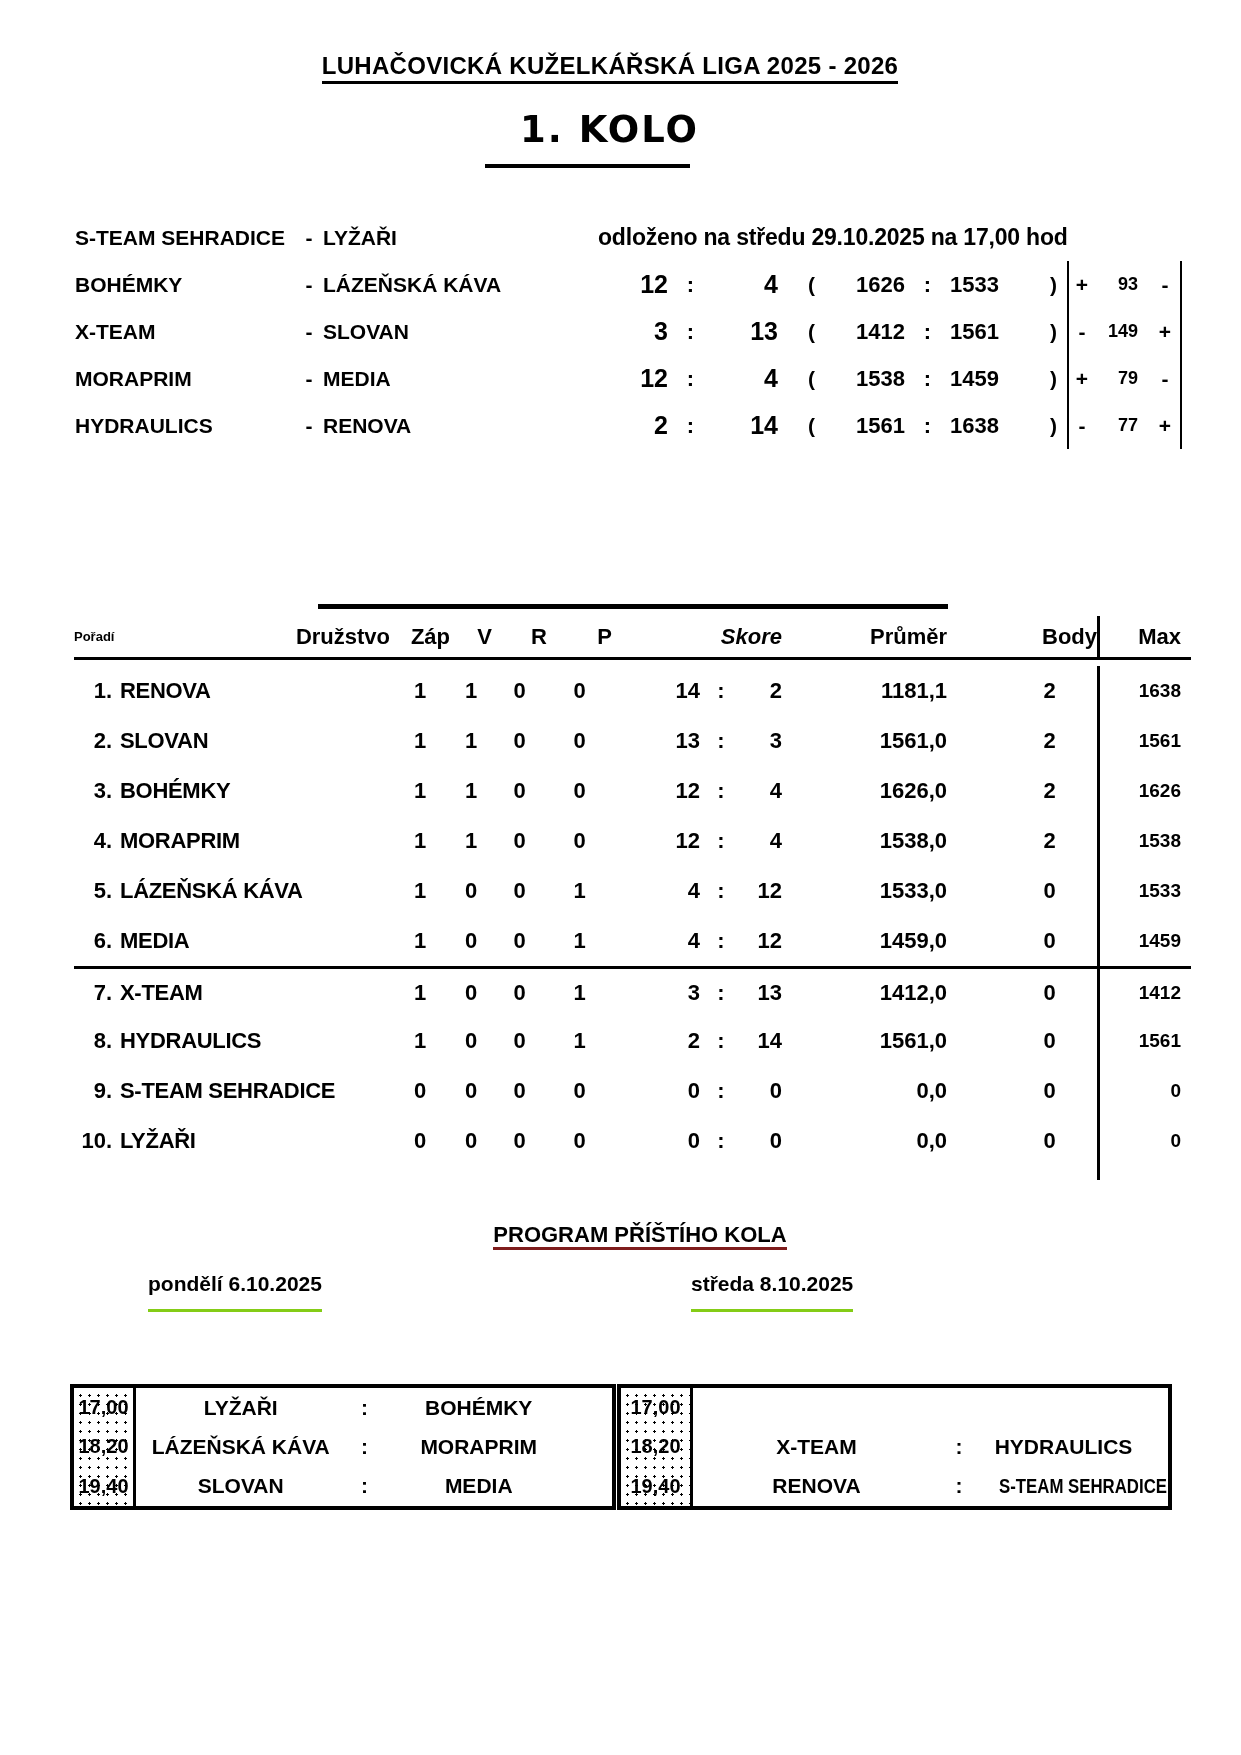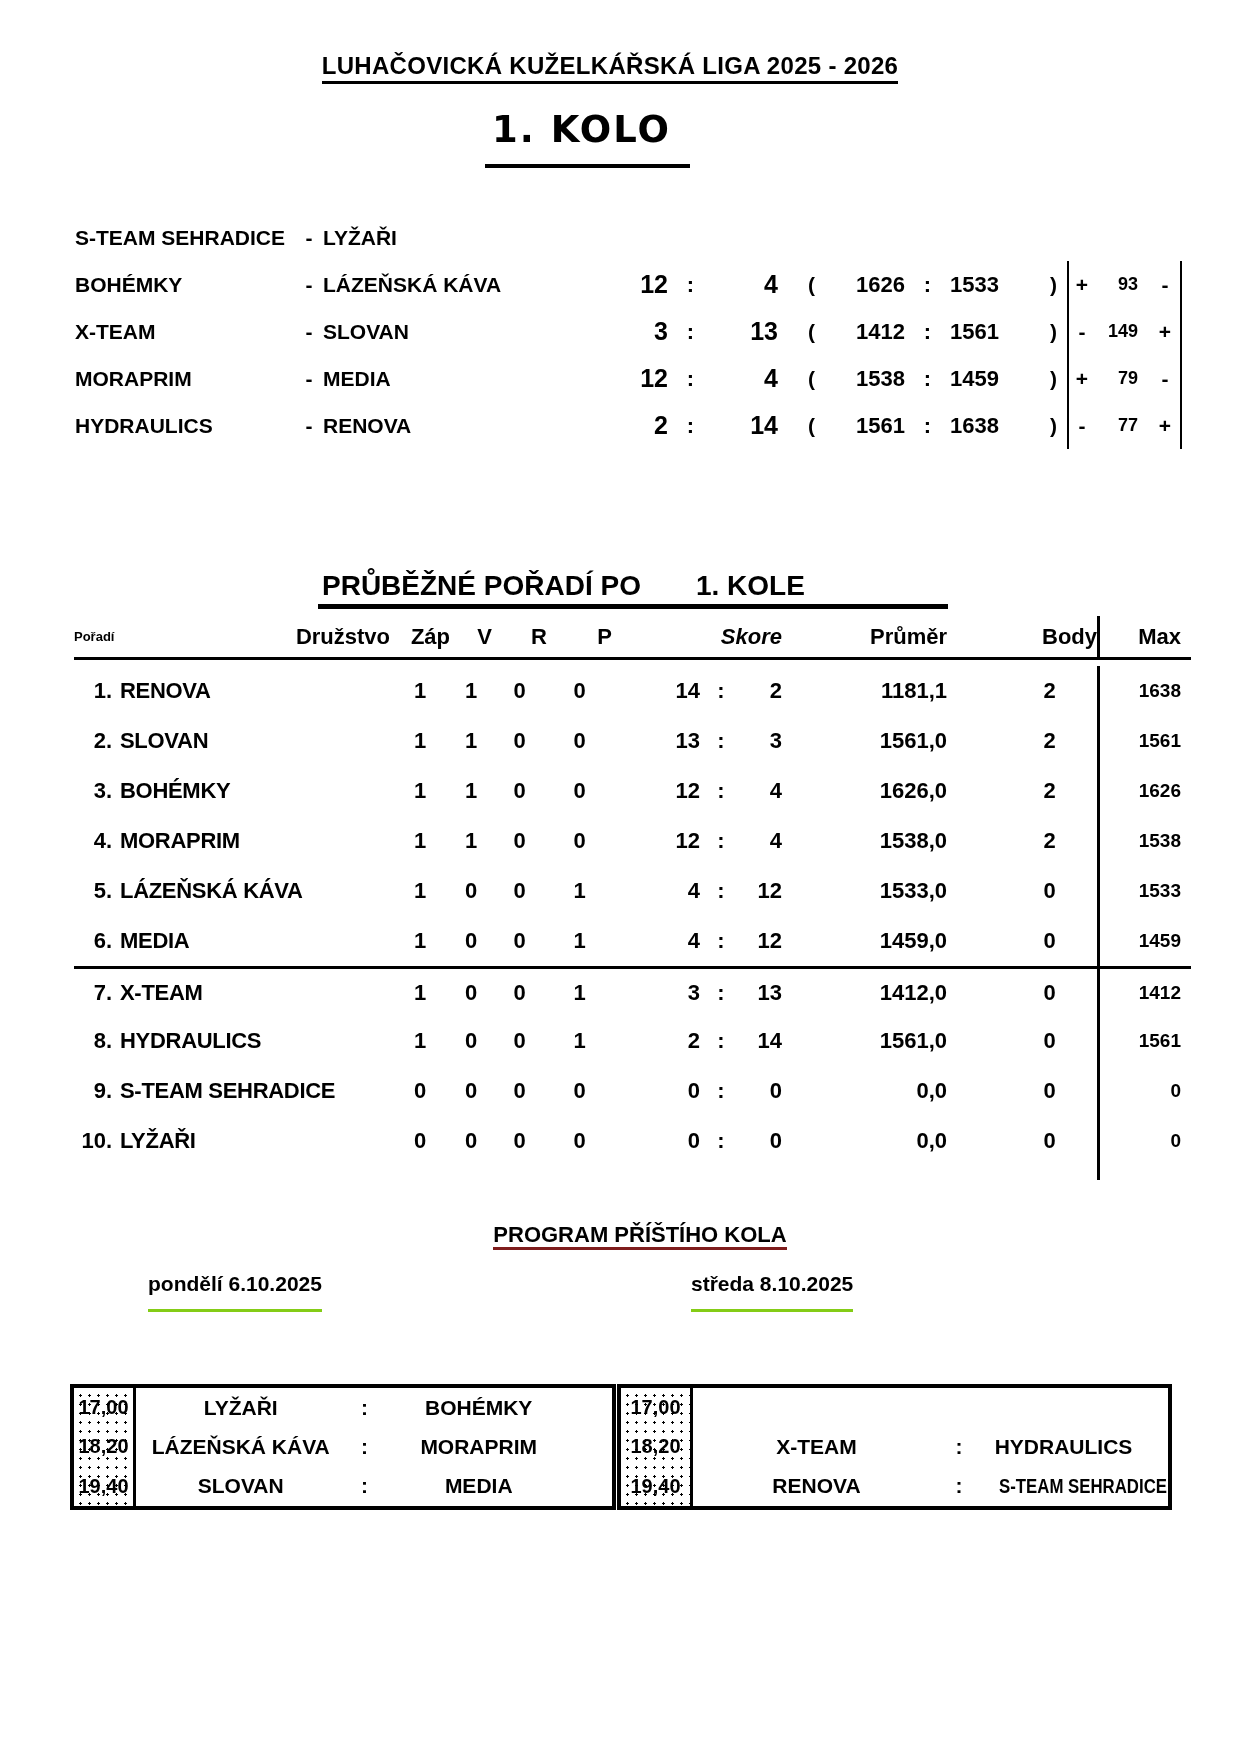--- a/index.html
+++ b/index.html
@@ -6,21 +6,21 @@
   .page {
     position:relative; width:1237px; height:1755px; background:#fff;
     font-family:"Liberation Sans", sans-serif; font-weight:bold; color:#000;
     overflow:hidden;
     border-radius:27px;
   }
 
   
   .doc-title { position:absolute; top:52px; left:0; width:1220px; text-align:center; font-size:24px; letter-spacing:0.3px; }
   .doc-title span { border-bottom:3px solid #000; padding-bottom:2px; }
-  .kolo-title { position:absolute; top:108px; left:492px; font-size:37px; font-family:"DejaVu Sans", sans-serif; letter-spacing:2px; }
+  .kolo-title { position:absolute; top:108px; left:520px; font-size:37px; font-family:"DejaVu Sans", sans-serif; letter-spacing:2px; }
   .kolo-underline { position:absolute; top:164px; left:485px; width:205px; height:4px; background:#000; }
 
   
   .results { position:absolute; top:214px; left:75px; width:1107px; }
   .mrow { display:grid; grid-template-columns:220px 28px 255px 90px 45px 65px 37px 90px 45px 58px 59px 115px; height:47px; align-items:center; }
   .mrow .home  { font-size:21px; text-align:left; }
   .mrow .dash  { font-size:21px; text-align:center; }
   .mrow .away  { font-size:21px; text-align:left; }
   .mrow .s1, .mrow .s2 { font-size:25px; text-align:right; }
   .mrow .mcolon { font-size:22px; text-align:center; }
@@ -94,20 +94,21 @@
 
   <div class="doc-title"><span>LUHAČOVICKÁ KUŽELKÁŘSKÁ LIGA 2025 - 2026</span></div>
   <div class="kolo-title">1. KOLO</div>
   <div class="kolo-underline"></div>
 
   <div class="results">
     <div class="mrow">
       <div class="home">S-TEAM SEHRADICE</div>
       <div class="dash">-</div>
       <div class="away">LYŽAŘI</div>
+      <div class="note">odloženo na středu 29.10.2025 na 17,00 hod</div>
     </div>
 
     <div class="mrow">
       <div class="home">BOHÉMKY</div>
       <div class="dash">-</div>
       <div class="away">LÁZEŇSKÁ KÁVA</div>
       <div class="s1">12</div>
       <div class="mcolon">:</div>
       <div class="s2">4</div>
       <div class="popen">(</div>
@@ -173,23 +174,20 @@
       <div class="k2">1638</div>
       <div class="pclose">)</div>
       <div class="diffcell">
         <span class="sgnl">-</span>
         <span class="dval">77</span>
         <span class="sgnr">+</span>
       </div>
     </div>
   </div>
 
-  <div class="standings-title">
-    <span>PRŮBĚŽNÉ POŘADÍ PO</span><span class="round">1.  KOLE</span>
-  </div>
   <div class="standings-underline"></div>
 
   <div class="stable">
     <div class="srow head">
       <div class="h-rank">Pořadí</div>
       <div class="h-team">Družstvo</div>
       <div class="h-num">Záp</div>
       <div class="h-num">V</div>
       <div class="h-num">R</div>
       <div class="h-num">P</div>

